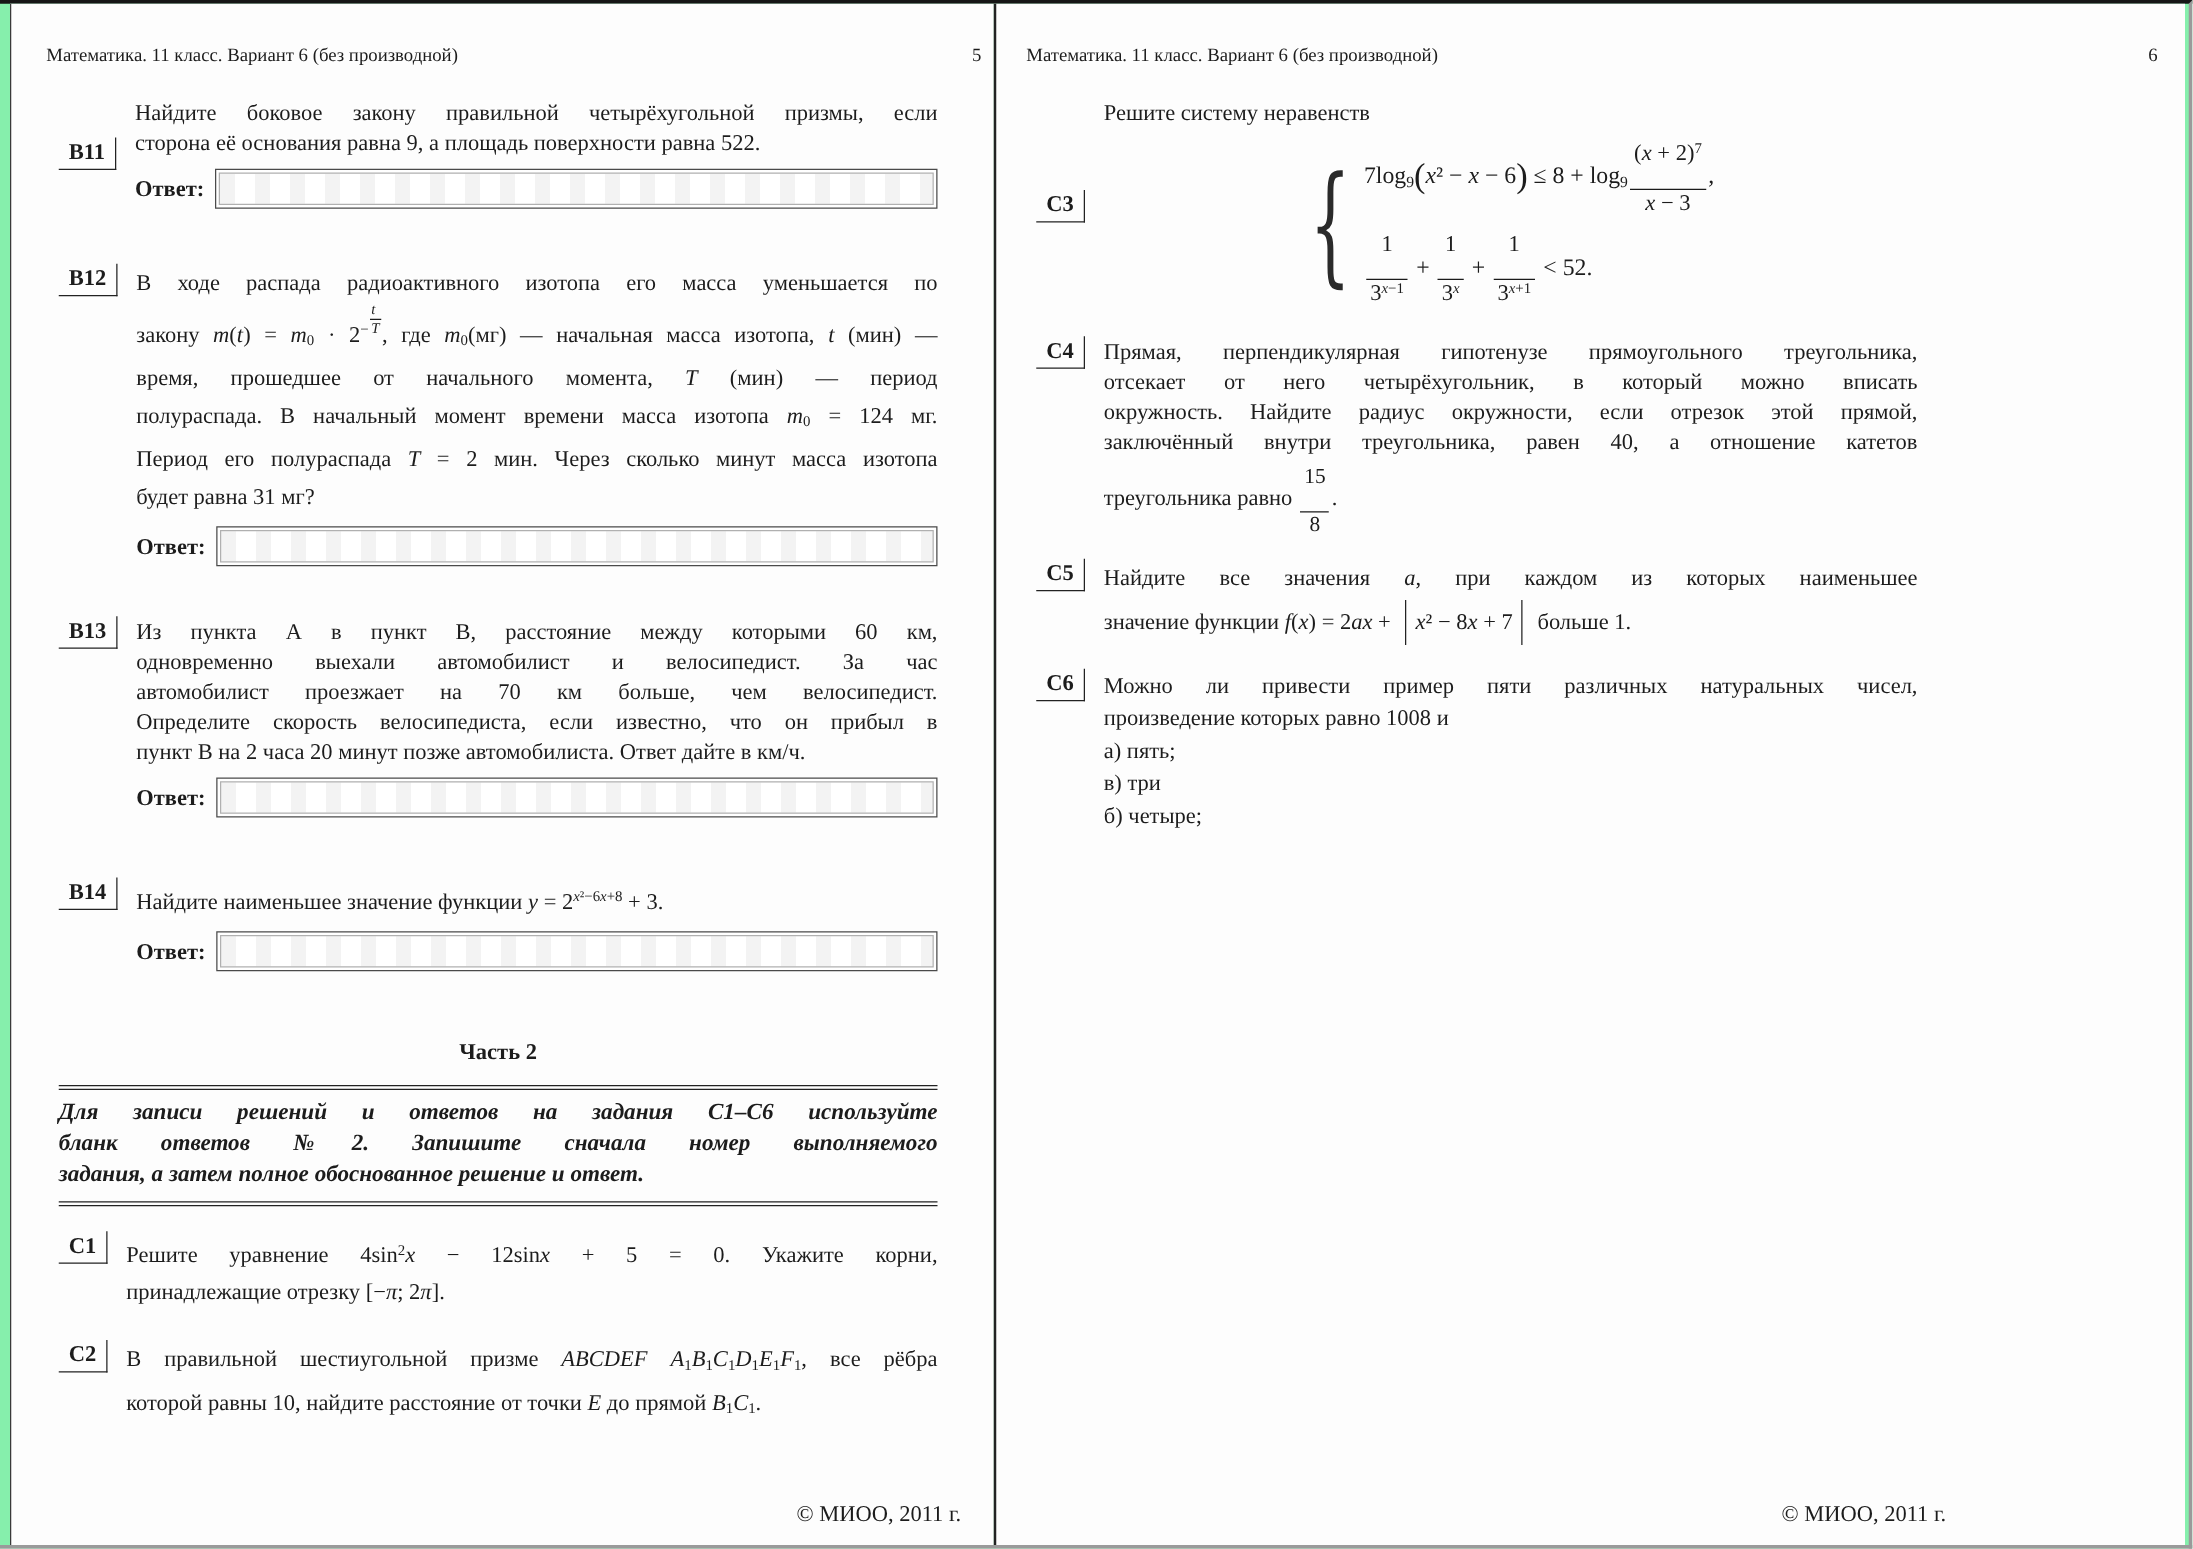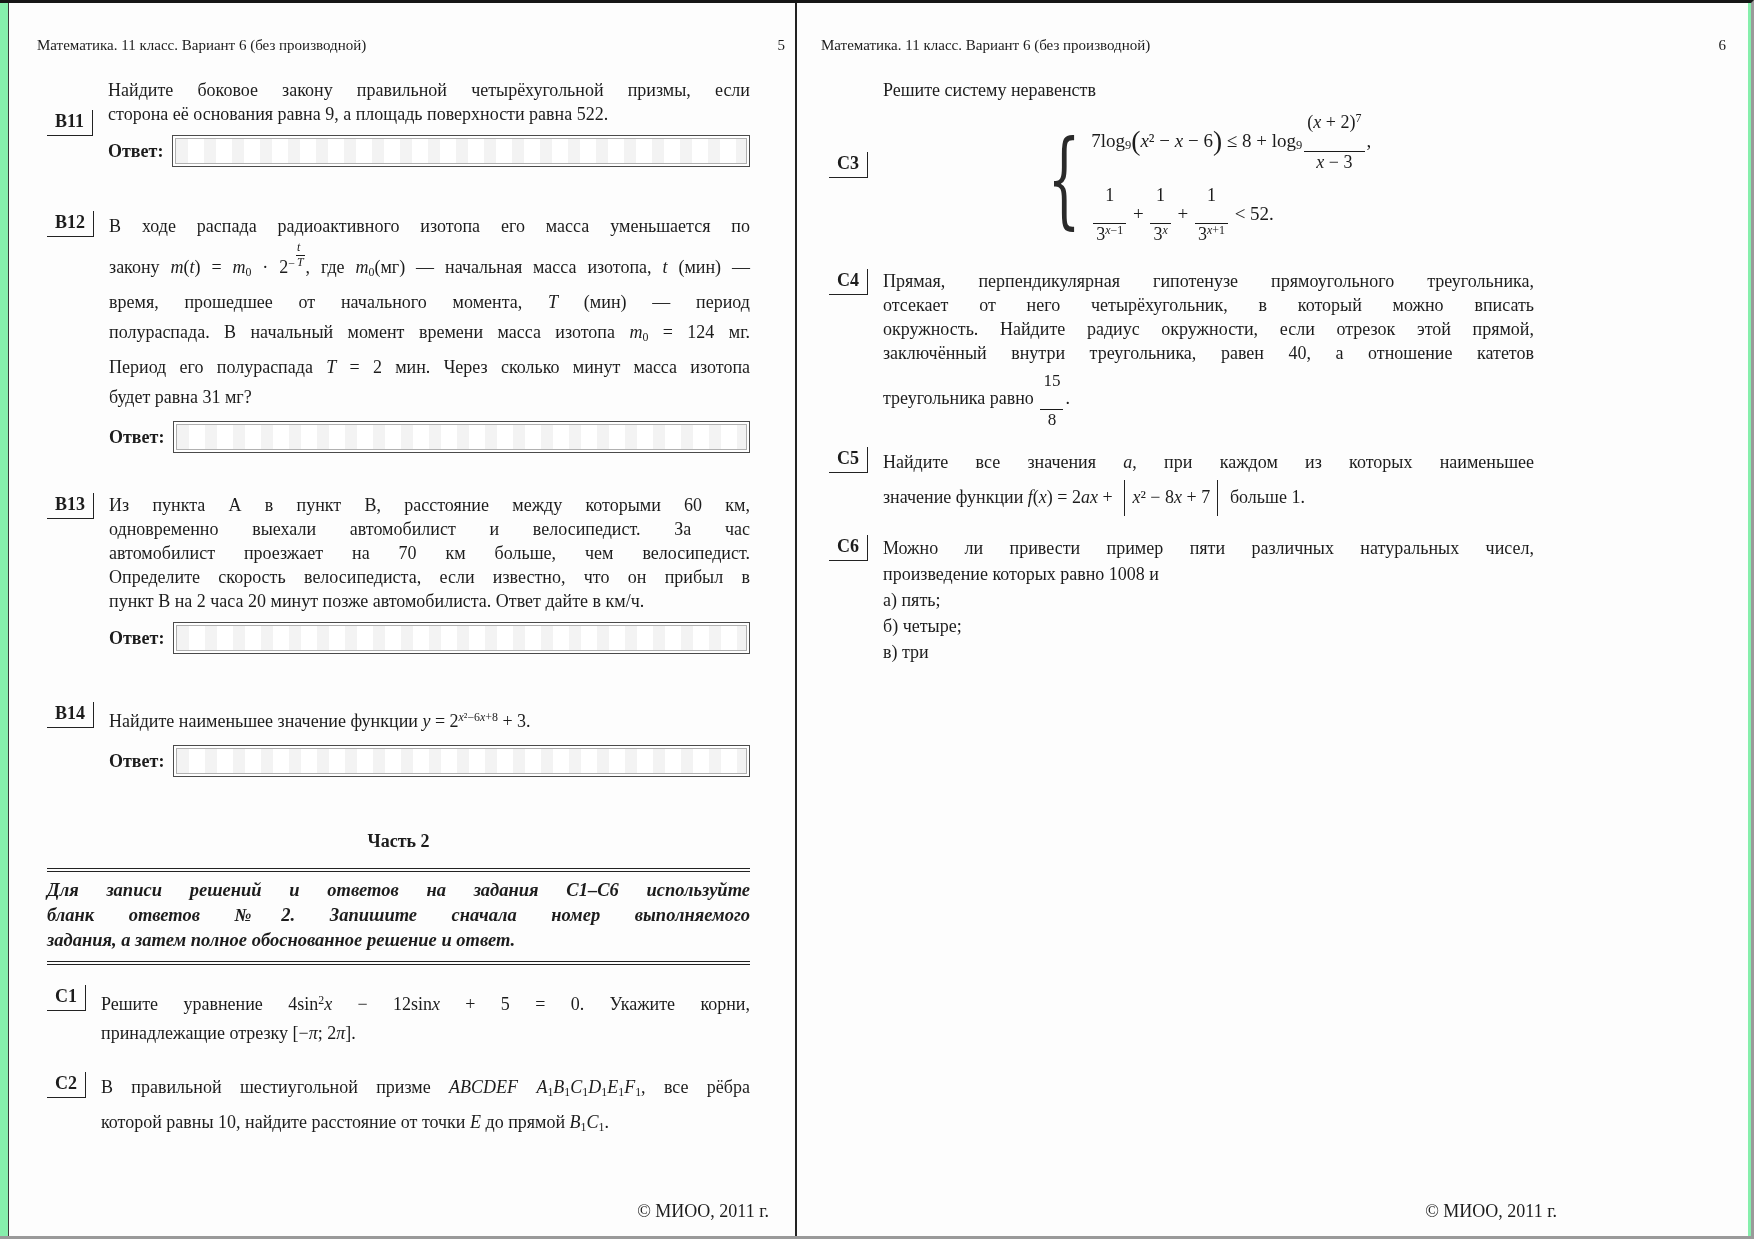--- a/index.html
+++ b/index.html
@@ -222,21 +222,21 @@
           <div class="line" style="line-height:40px;"><span class="sg ">значение функции </span><span class="sg i">f</span><span class="sg ">(</span><span class="sg i">x</span><span class="sg ">) = 2</span><span class="sg i">ax</span><span class="sg "> + </span><span class="abar"></span><span class="sg i">x</span><span class="sg ">² − 8</span><span class="sg i">x</span><span class="sg "> + 7</span><span class="abar"></span><span class="sg "> больше 1.</span></div>
         </div>
       </div>
 
       <div class="problem mt16">
         <div class="plabel">C6</div>
         <div class="ptext">
           <div class="line jl" style="line-height:26px;">Можно ли привести пример пяти различных натуральных чисел,</div>
           <div class="line" style="line-height:26px;">произведение которых равно 1008 и</div>
           <div class="line" style="line-height:26px;">а) пять;</div>
+          <div class="line" style="line-height:26px;">в) три</div>
           <div class="line" style="line-height:26px;">б) четыре;</div>
-          <div class="line" style="line-height:26px;">в) три</div>
         </div>
       </div>
     </div>
 
     <div class="pfoot">© МИОО, 2011 г.</div>
   </div>
 </div>
 
 </body></html>

